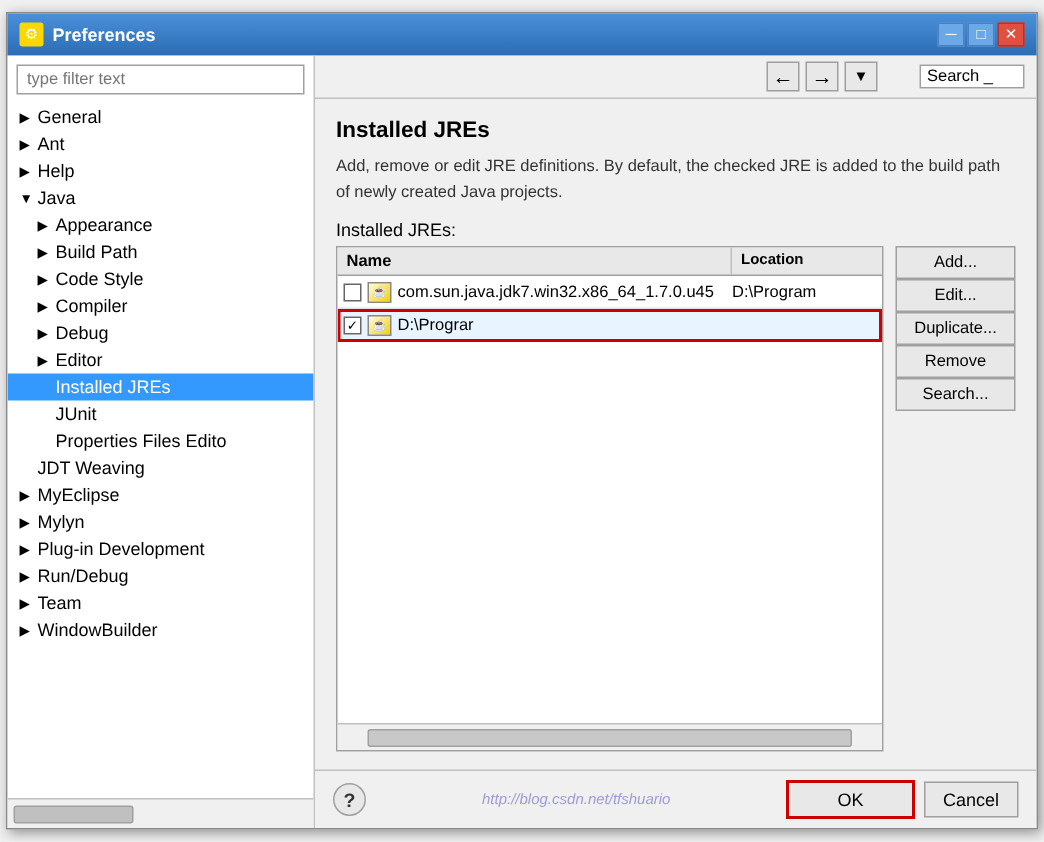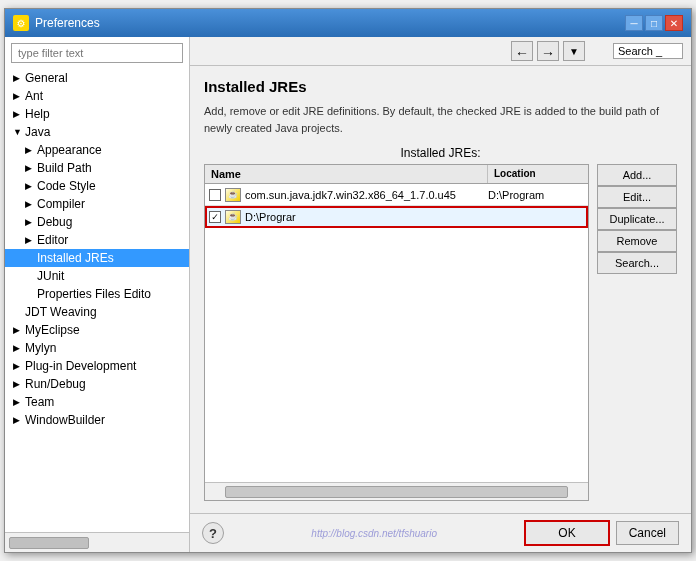--- a/index.html
+++ b/index.html
@@ -48,21 +48,21 @@
       background: #ffd700;
       border-radius: 2px;
       display: flex;
       align-items: center;
       justify-content: center;
       font-size: 10px;
     }
 
     .title-text {
       font-size: 12px;
-      font-weight: normal;
+      font-weight: bold;
       text-align: right;
     }
 
     .title-buttons {
       display: flex;
       gap: 2px;
     }
 
     .title-btn {
       width: 18px;
@@ -83,21 +83,21 @@
     }
 
     .content {
       display: flex;
       flex: 1;
       overflow: hidden;
     }
 
     
     .sidebar {
-      width: 185px;
+      width: 205px;
       background: white;
       border-right: 1px solid #c0c0c0;
       display: flex;
       flex-direction: column;
       flex-shrink: 0;
     }
 
     .filter-input {
       margin: 6px;
       padding: 3px 6px;
@@ -182,21 +182,20 @@
     .description {
       font-size: 11px;
       color: #333;
       line-height: 1.5;
       margin-bottom: 10px;
     }
 
     .installed-jres-label {
       font-size: 12px;
       margin-bottom: 4px;
-      text-align: center;
     }
 
     .table-and-buttons {
       display: flex;
       gap: 8px;
       flex: 1;
     }
 
     .jre-table-wrapper {
       flex: 1;

